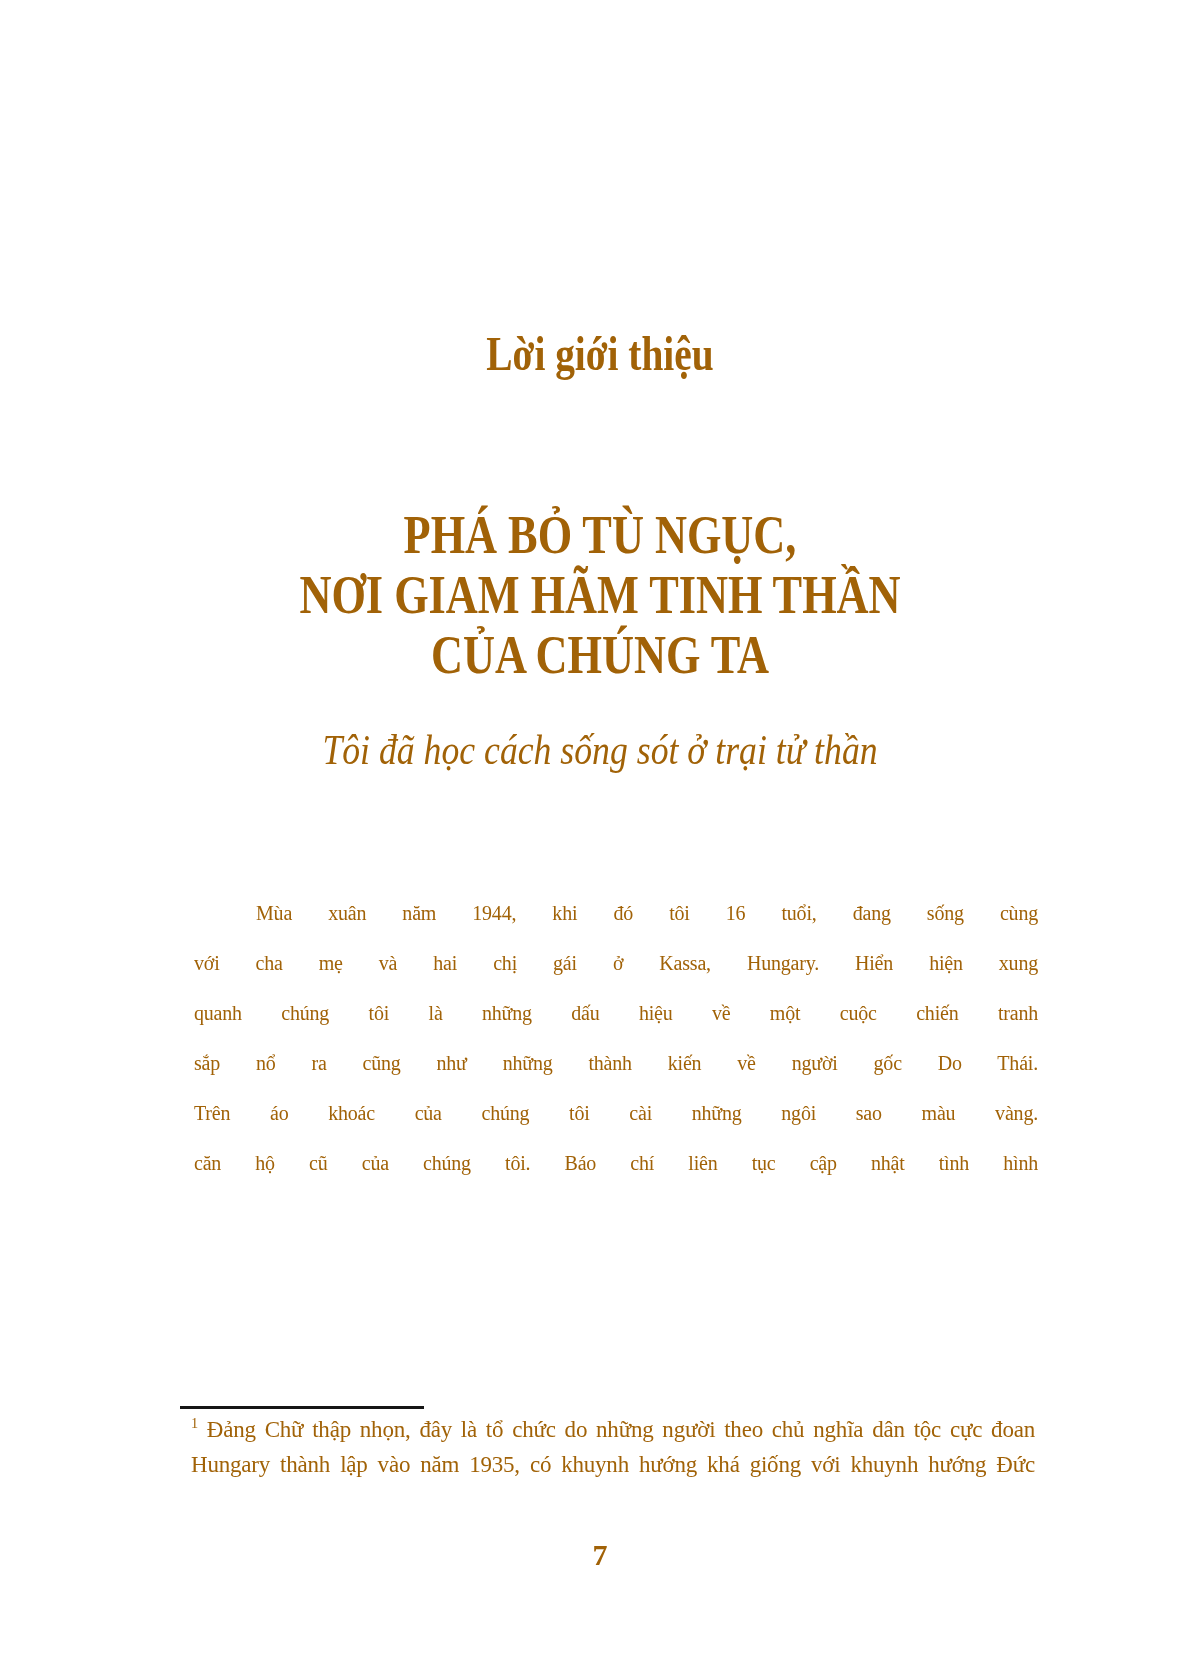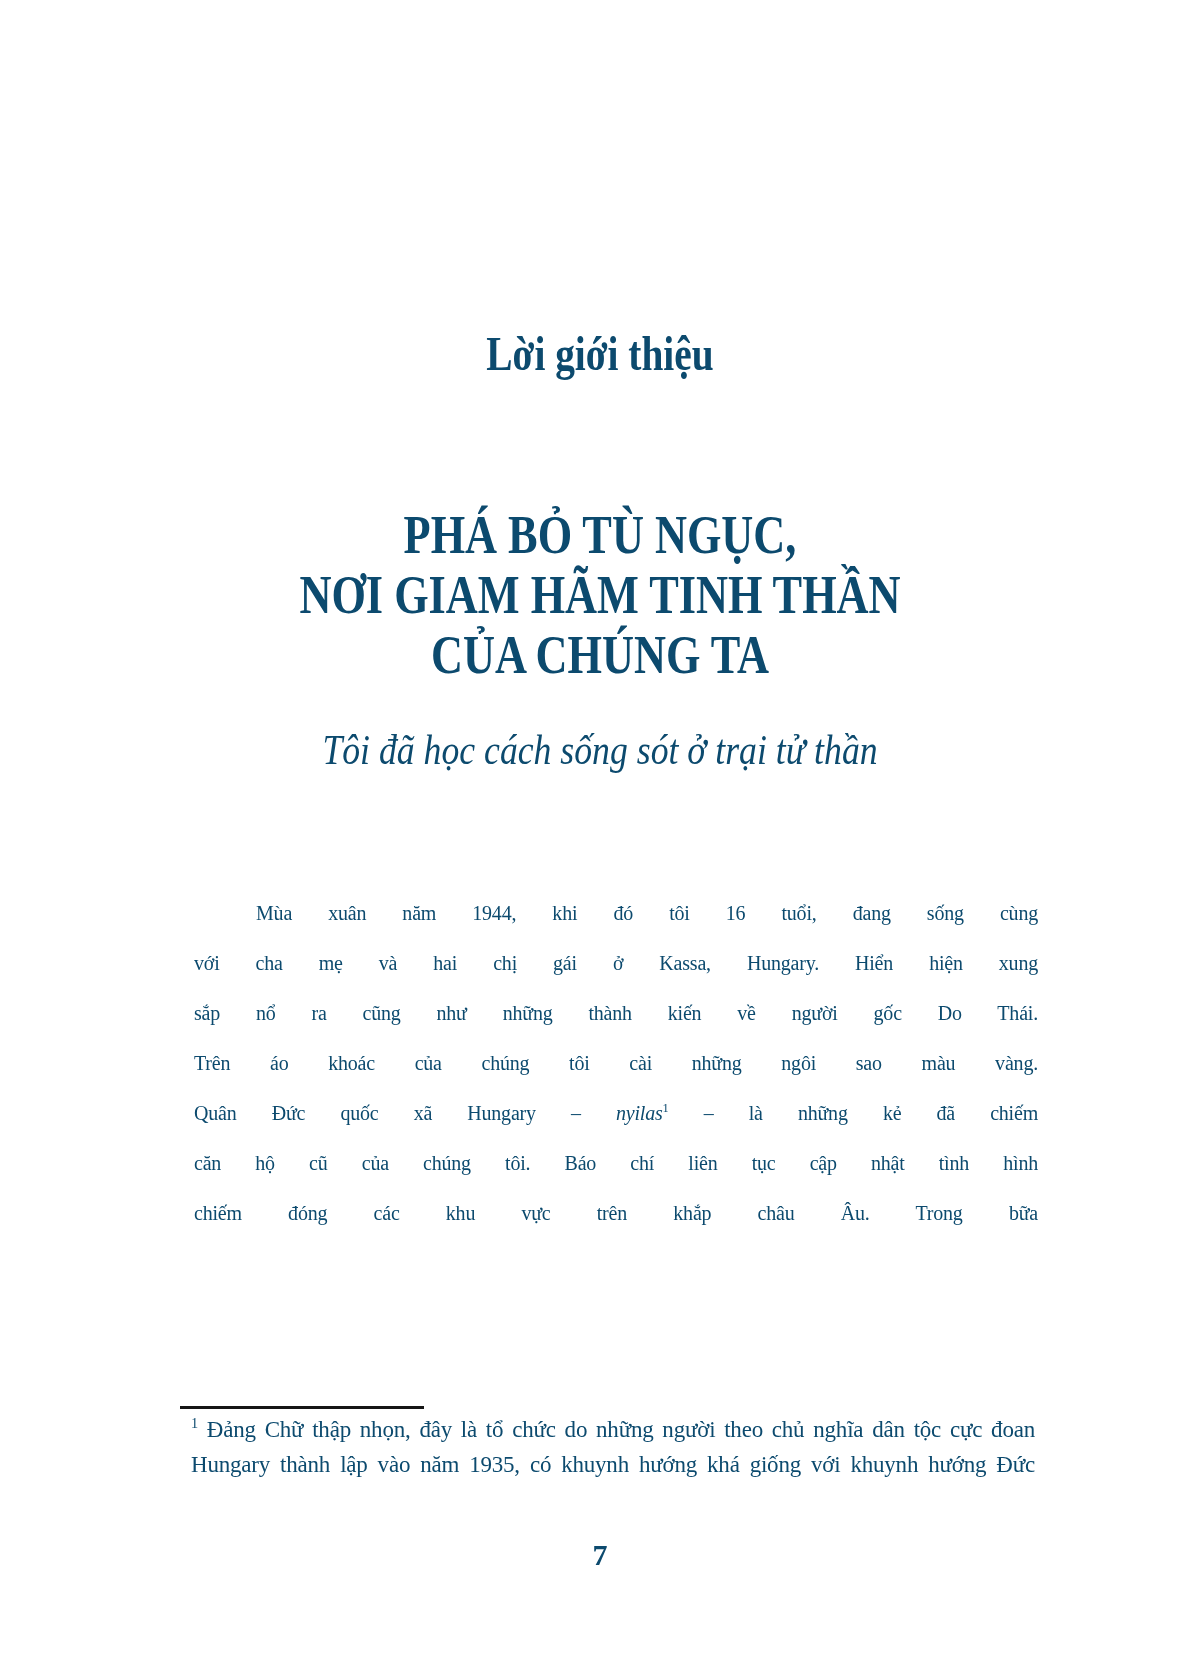--- a/index.html
+++ b/index.html
@@ -5,21 +5,21 @@
   html, body {
     margin: 0;
     padding: 0;
     background: #ffffff;
   }
   .page {
     position: relative;
     width: 1200px;
     height: 1677px;
     background: #ffffff;
-    color: #0c4a6e;
+    color: #a16207;
     font-family: "Liberation Serif", "DejaVu Serif", serif;
     overflow: hidden;
   }
   .kicker {
     position: absolute;
     top: 328px;
     left: 0;
     width: 100%;
     text-align: center;
     font-size: 48px;
@@ -127,29 +127,24 @@
     <div class="title-line">PHÁ BỎ TÙ NGỤC,</div>
     <div class="title-line">NƠI GIAM HÃM TINH THẦN</div>
     <div class="title-line">CỦA CHÚNG TA</div>
   </div>
 
   <div class="subtitle">Tôi đã học cách sống sót ở trại tử thần</div>
 
   <div class="body-block">
     <div class="body-line indent">Mùa xuân năm 1944, khi đó tôi 16 tuổi, đang sống cùng</div>
     <div class="body-line">với cha mẹ và hai chị gái ở Kassa, Hungary. Hiển hiện xung</div>
+    <div class="body-line">quanh chúng tôi là những dấu hiệu về một cuộc chiến tranh</div>
     <div class="body-line">sắp nổ ra cũng như những thành kiến về người gốc Do Thái.</div>
     <div class="body-line">Trên áo khoác của chúng tôi cài những ngôi sao màu vàng.</div>
-    <div class="body-line">
-      <span>Quân Đức quốc xã Hungary –</span>
-      <span class="italic-term">nyilas</span><span class="fn-ref">1</span>
-      <span>– là những kẻ đã chiếm</span>
-    </div>
     <div class="body-line">căn hộ cũ của chúng tôi. Báo chí liên tục cập nhật tình hình</div>
-    <div class="body-line">chiếm đóng các khu vực trên khắp châu Âu. Trong bữa</div>
   </div>
 
   <div class="footnote-rule"></div>
 
   <div class="footnote">
     <div class="footnote-line">
       <span class="fn-ref">1</span>
       <span>Đảng Chữ thập nhọn, đây là tổ chức do những người theo chủ nghĩa dân tộc cực đoan</span>
     </div>
     <div class="footnote-line">Hungary thành lập vào năm 1935, có khuynh hướng khá giống với khuynh hướng Đức</div>

